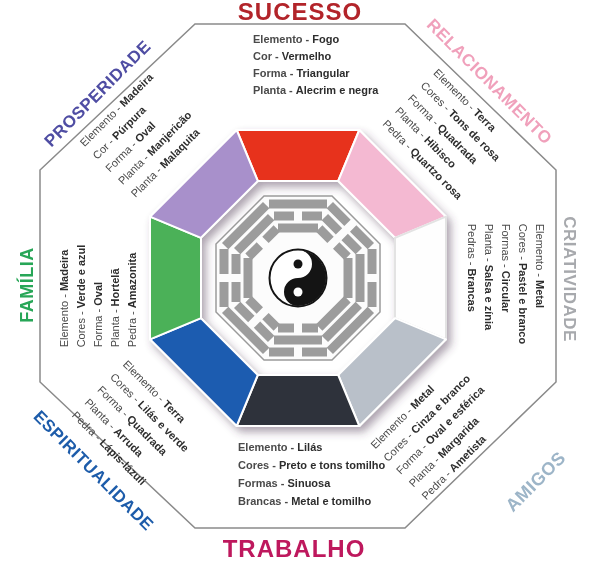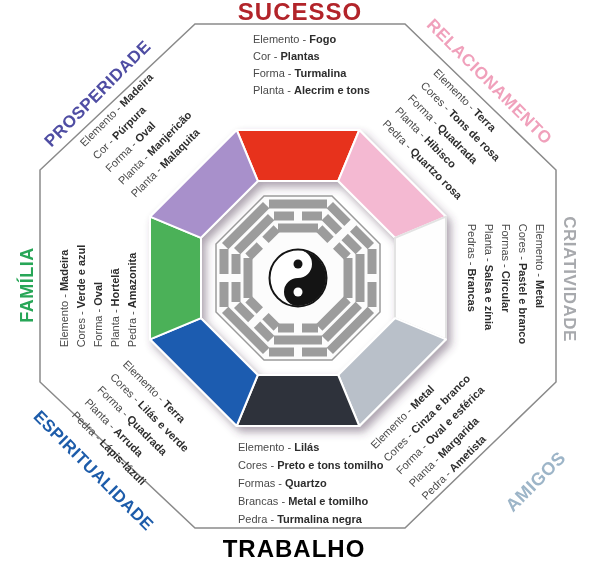--- a/index.html
+++ b/index.html
@@ -13,21 +13,21 @@
     transform:translate(-50%,-50%);letter-spacing:.5px;
   }
   .t-big{font-size:24px;letter-spacing:1px;}
   .t-med{font-size:17px;}
   .detail{
     position:absolute;font-size:11px;line-height:17px;color:#4a4a4a;
     white-space:nowrap;transform:translate(-50%,-50%);
   }
   .detail .line{white-space:nowrap;}
   .detail b{color:#2d2d2d;}
-  .topleft{transform:none;} 
+  .topleft{transform:none;font-weight:bold;} 
 </style>
 </head>
 <body>
 
 <div class="stage">
 
   <svg width="600" height="562" viewBox="0 0 600 562">
     <defs>
       <filter id="ringShadow" x="-20%" y="-20%" width="140%" height="140%">
         <feDropShadow dx="4" dy="5" stdDeviation="4" flood-color="#4a3550" flood-opacity="0.45"></feDropShadow>
@@ -67,33 +67,33 @@
   </svg>
 
   <div class="title t-big" style="left: 300px; top: 12px; color: rgb(178, 36, 42);">SUCESSO</div>
 
   <div class="title t-med" style="left: 489px; top: 82px; transform: translate(-50%, -50%) rotate(45deg); color: rgb(240, 160, 187);">RELACIONAMENTO</div>
 
   <div class="title t-med" style="left: 569px; top: 279px; transform: translate(-50%, -50%) rotate(90deg); color: rgb(167, 169, 173);">CRIATIVIDADE</div>
 
   <div class="title" style="left: 536px; top: 482px; font-size: 18px; transform: translate(-50%, -50%) rotate(-45deg); color: rgb(157, 181, 200);">AMIGOS</div>
 
-  <div class="title t-big" style="left: 294px; top: 549px; color: #000000;">TRABALHO</div>
+  <div class="title t-big" style="left: 294px; top: 549px; color: #be185d;">TRABALHO</div>
 
   <div class="title t-med" style="left: 93px; top: 471px; transform: translate(-50%, -50%) rotate(45deg); color: rgb(29, 92, 170);">ESPIRITUALIDADE</div>
 
   <div class="title" style="left: 27px; top: 285px; font-size: 18px; transform: translate(-50%, -50%) rotate(-90deg); color: rgb(39, 166, 87);">FAMÍLIA</div>
 
   <div class="title t-med" style="left: 98px; top: 94px; transform: translate(-50%, -50%) rotate(-45deg); color: rgb(79, 77, 163);">PROSPERIDADE</div>
 
   <div class="detail topleft" style="left:253px;top:31px;">
       <div class="line"><span>Elemento</span><span> - </span><b>Fogo</b></div>
-      <div class="line"><span>Cor</span><span> - </span><b>Plantas</b></div>
-      <div class="line"><span>Forma</span><span> - </span><b>Turmalina</b></div>
-      <div class="line"><span>Planta</span><span> - </span><b>Alecrim e tons</b></div>
+      <div class="line"><span>Cor</span><span> - </span><b>Vermelho</b></div>
+      <div class="line"><span>Forma</span><span> - </span><b>Triangular</b></div>
+      <div class="line"><span>Planta</span><span> - </span><b>Alecrim e negra</b></div>
     </div>
 
   <div class="detail" style="left:448px;top:134px;transform:translate(-50%,-50%) rotate(45deg);line-height:18px;">
       <div class="line"><span>Elemento</span><span> - </span><b>Terra</b></div>
       <div class="line"><span>Cores</span><span> - </span><b>Tons de rosa</b></div>
       <div class="line"><span>Forma</span><span> - </span><b>Quadrada</b></div>
       <div class="line"><span>Planta</span><span> - </span><b>Hibisco</b></div>
       <div class="line"><span>Pedra</span><span> - </span><b>Quartzo rosa</b></div>
     </div>
 
@@ -109,23 +109,22 @@
       <div class="line"><span>Elemento</span><span> - </span><b>Metal</b></div>
       <div class="line"><span>Cores</span><span> - </span><b>Cinza e branco</b></div>
       <div class="line"><span>Forma</span><span> - </span><b>Oval e esférica</b></div>
       <div class="line"><span>Planta</span><span> - </span><b>Margarida</b></div>
       <div class="line"><span>Pedra</span><span> - </span><b>Ametista</b></div>
     </div>
 
   <div class="detail topleft" style="left:238px;top:438px;line-height:18px;">
       <div class="line"><span>Elemento</span><span> - </span><b>Lilás</b></div>
       <div class="line"><span>Cores</span><span> - </span><b>Preto e tons tomilho</b></div>
-      <div class="line"><span>Formas</span><span> - </span><b>Quartzo</b></div>
+      <div class="line"><span>Formas</span><span> - </span><b>Sinuosa</b></div>
       <div class="line"><span>Brancas</span><span> - </span><b>Metal e tomilho</b></div>
-      <div class="line"><span>Pedra</span><span> - </span><b>Turmalina negra</b></div>
     </div>
 
   <div class="detail" style="left:137px;top:425px;transform:translate(-50%,-50%) rotate(45deg);line-height:18px;">
       <div class="line"><span>Elemento</span><span> - </span><b>Terra</b></div>
       <div class="line"><span>Cores</span><span> - </span><b>Lilás e verde</b></div>
       <div class="line"><span>Forma</span><span> - </span><b>Quadrada</b></div>
       <div class="line"><span>Planta</span><span> - </span><b>Arruda</b></div>
       <div class="line"><span>Pedra</span><span> - </span><b>Lápis-lázuli</b></div>
     </div>
 

